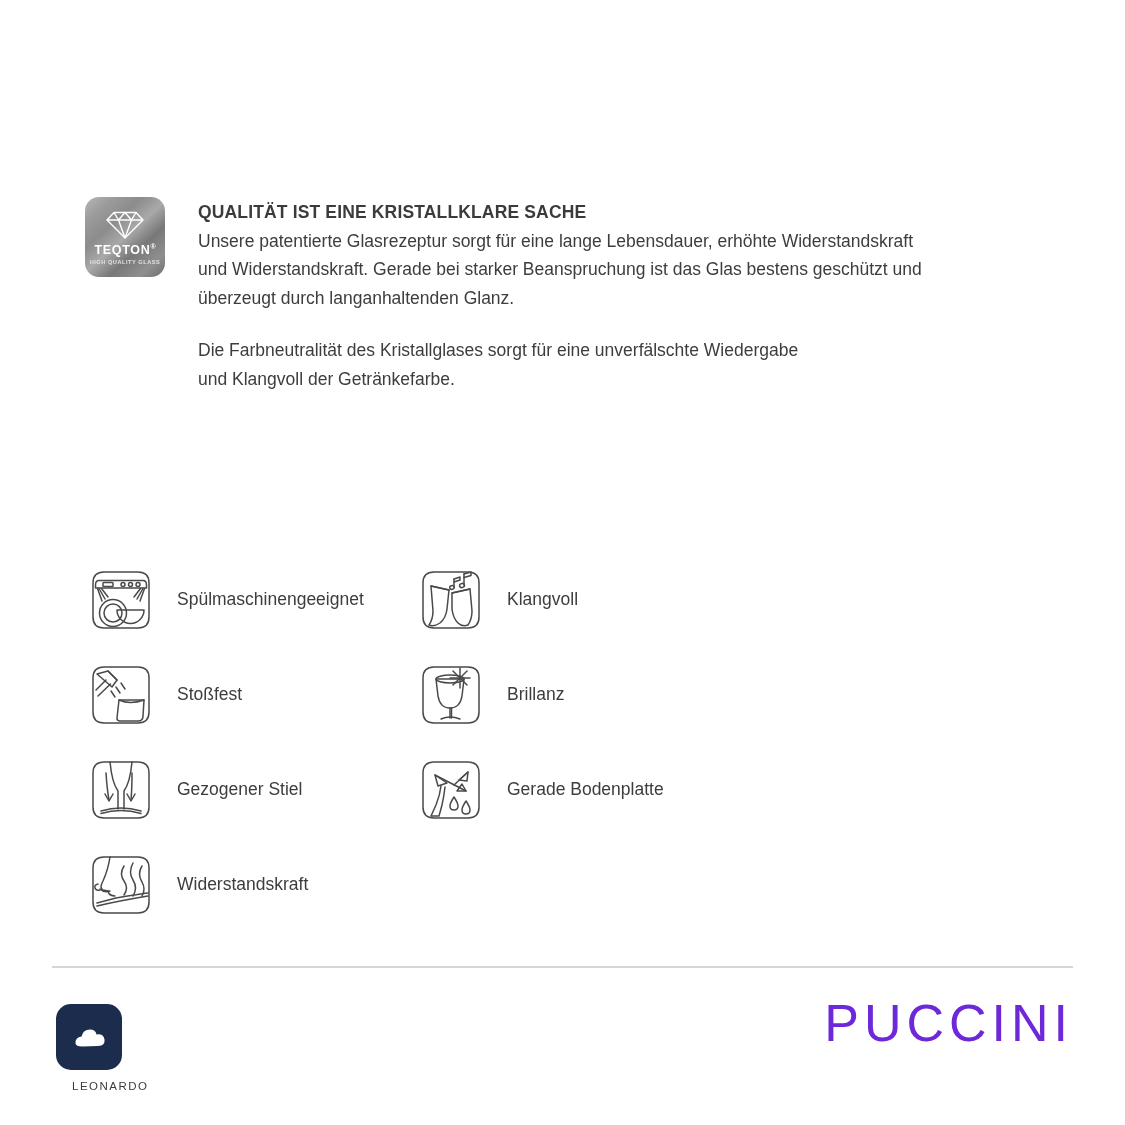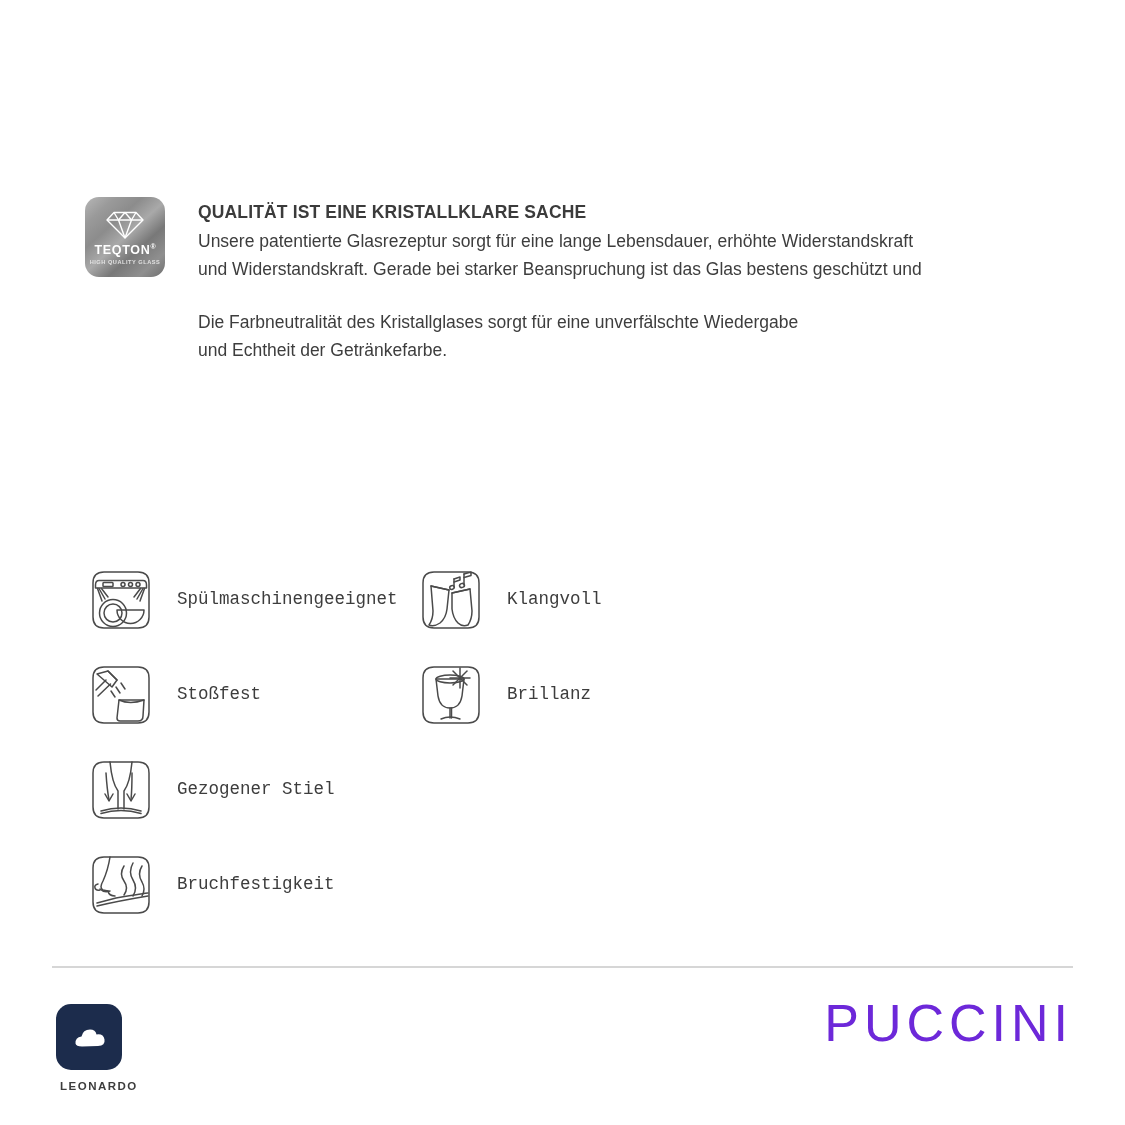--- a/index.html
+++ b/index.html
@@ -101,21 +101,20 @@
   }
   .para-gap { height: 24px; }
   .para-gap-big { height: 30px; }
 
   
   .features {
     position: absolute;
     left: 84px;
     top: 552px;
     width: 940px;
-    font-family: Liberation Mono, monospace;
   }
   .feature-row {
     display: flex;
     height: 95px;
   }
   .feature-cell {
     display: flex;
     align-items: center;
   }
   .feature-cell.col-a { width: 330px; flex: 0 0 330px; }
@@ -157,24 +156,24 @@
     width: 66px;
     height: 66px;
     border-radius: 15px;
     background: #1c2c4c;
     display: flex;
     align-items: center;
     justify-content: center;
   }
   .leonardo-word {
     position: absolute;
-    left: 8px;
+    left: 20px;
     top: 80px;
     font-size: 11.5px;
-    font-weight: 700;
+    font-weight: 400;
     letter-spacing: 1.5px;
     color: #3d3d3d;
   }
   .brand-word {
     position: absolute;
     right: 0px;
     top: -6px;
     font-size: 52px;
     font-weight: 300;
     letter-spacing: 5px;
@@ -206,25 +205,26 @@
       </div>
       <div class="teqton-name"><span>TEQTON</span><span class="reg">®</span></div>
       <div class="teqton-sub">HIGH QUALITY GLASS</div>
     </div>
 
     <div class="info-text">
       <h2 class="info-heading">QUALITÄT IST EINE KRISTALLKLARE SACHE</h2>
 
       <p class="info-para">Unsere patentierte Glasrezeptur sorgt für eine lange Lebensdauer, erhöhte Widerstandskraft</p>
       <p class="info-para">und Widerstandskraft. Gerade bei starker Beanspruchung ist das Glas bestens geschützt und</p>
+      <p class="info-para">überzeugt durch langanhaltenden Glanz.</p>
 
       <div class="para-gap"></div>
 
       <p class="info-para">Die Farbneutralität des Kristallglases sorgt für eine unverfälschte Wiedergabe</p>
-      <p class="info-para">und Echtheit der Getränkefarbe.</p>
+      <p class="info-para">und Klangvoll der Getränkefarbe.</p>
 
       <div class="para-gap-big"></div>
 
     </div>
   </div>
 
   <div class="features">
 
     <div class="feature-row">
       <div class="feature-cell col-a">
@@ -329,41 +329,59 @@
               <path d="M22 20 Q23 36 25 47"></path>
               <path d="M21 41 L25 48 L29 41"></path>
               <path d="M48 20 Q48 36 47 47"></path>
               <path d="M43 41 L47 48 L51 41"></path>
             </g>
           </svg>
         </div>
         <div class="feature-label">Gezogener Stiel</div>
       </div>
 
+      <div class="feature-cell col-b">
+        <div class="feature-icon">
+          <svg viewBox="0 0 74 74" width="74" height="74">
+            <g fill="none" stroke="#4a4a4a" stroke-width="1.5" stroke-linejoin="round" stroke-linecap="round">
+              <path d="M9 20 Q9 9 20 9 L54 9 Q65 9 65 20 L65 54 Q65 65 54 65 L20 65 Q9 65 9 54 Z"></path>
+              <path d="M21 22 L52 38"></path>
+              <path d="M21 22 L24 33 L33 30 Z"></path>
+              <path d="M52 38 L43 38 L48 31 Z"></path>
+              <path d="M54 19 L40 32"></path>
+              <path d="M54 19 L53 28 L45 27 Z"></path>
+              <path d="M27 33 Q26 42 22 52 L17 63 L25 63 L28 52 Q30 43 31 34"></path>
+              <path d="M40 44 Q36 50 36 53 Q36 57 40 57 Q44 57 44 53 Q44 50 40 44 Z"></path>
+              <path d="M52 48 Q48 54 48 57 Q48 61 52 61 Q56 61 56 57 Q56 54 52 48 Z"></path>
+            </g>
+          </svg>
+        </div>
+        <div class="feature-label">Gerade Bodenplatte</div>
+      </div>
     </div>
 
     <div class="feature-row">
       <div class="feature-cell col-a">
         <div class="feature-icon">
           <svg viewBox="0 0 74 74" width="74" height="74">
             <g fill="none" stroke="#4a4a4a" stroke-width="1.5" stroke-linejoin="round" stroke-linecap="round">
               <path d="M9 20 Q9 9 20 9 L54 9 Q65 9 65 20 L65 54 Q65 65 54 65 L20 65 Q9 65 9 54 Z"></path>
               <path d="M26 9 Q24 22 19 33 Q15 40 19 42 L24 43"></path>
               <path d="M14 36 Q10 37 11 40 Q12 43 16 42"></path>
               <path d="M16 41 Q20 45 26 43"></path>
               <path d="M24 43 Q25 48 31 48"></path>
               <path d="M13 55 L32 50 Q62 45 64 45"></path>
               <path d="M13 58 Q34 53 64 48"></path>
               <path d="M40 18 Q35 26 40 33 Q45 40 40 47"></path>
               <path d="M49 15 Q44 24 49 32 Q54 40 49 48"></path>
               <path d="M58 18 Q53 26 58 34 Q62 41 58 48"></path>
             </g>
           </svg>
         </div>
-        <div class="feature-label">Bruchfestigkeit</div>
+        <div class="feature-label">Widerstandskraft</div>
       </div>
 
       <div class="feature-cell col-b empty"></div>
     </div>
   </div>
 
   <div class="divider"></div>
 
   <div class="footer">
     <div class="leonardo-logo">

